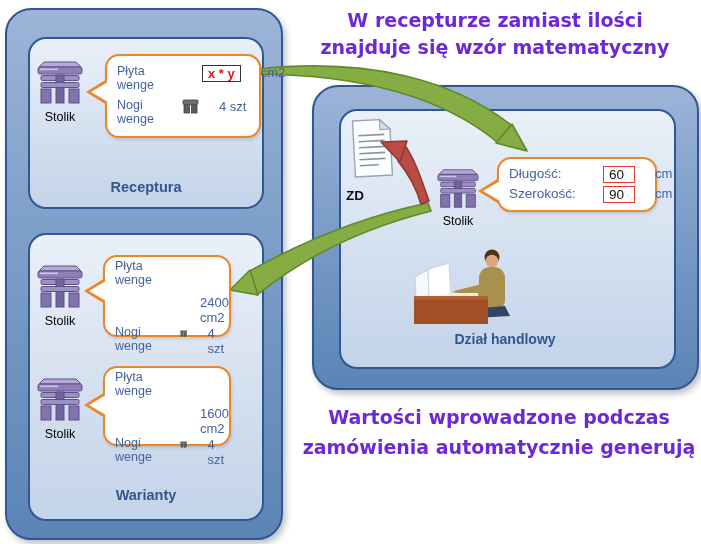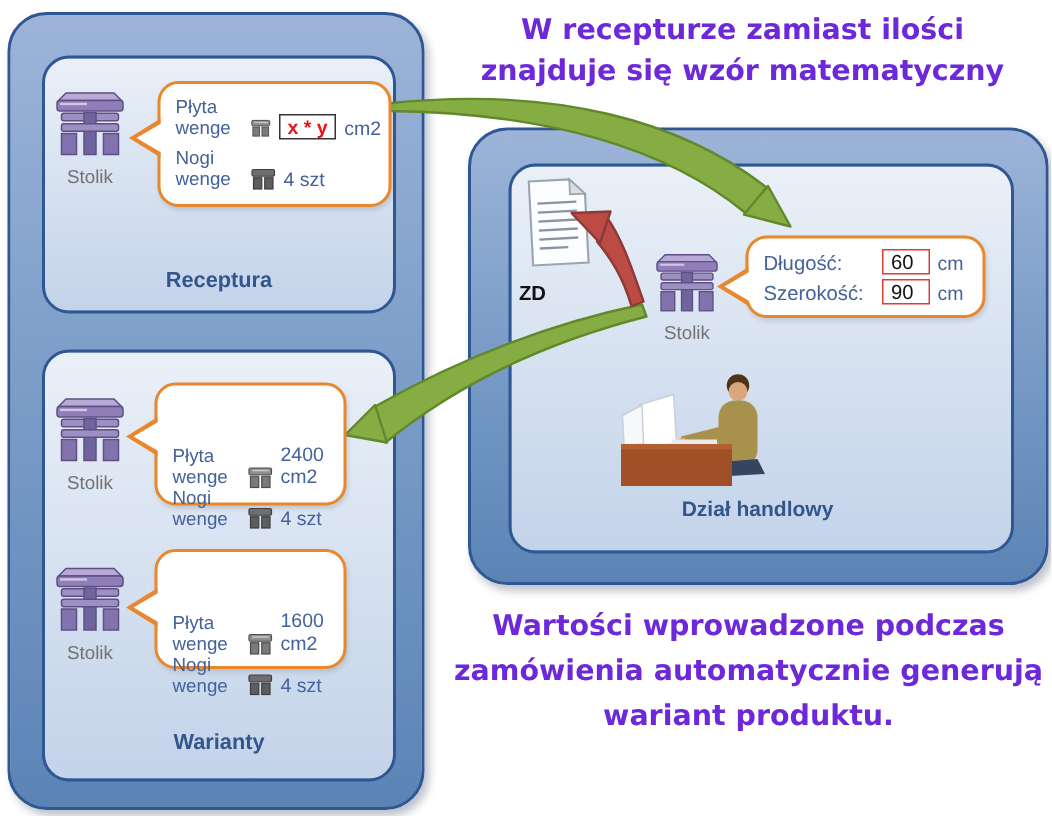--- a/index.html
+++ b/index.html
@@ -18,35 +18,35 @@
   #right-outer{left:312px;top:85px;width:383px;height:301px;}
   #right-inner{left:25px;top:22px;width:333px;height:256px;}
 
   .panel-title{position:absolute;left:0;right:0;text-align:center;
                font-weight:bold;font-size:14.5px;color:#33568C;}
   #receptura-title{bottom:12px;}
   #warianty-title{bottom:16px;}
 
   
   .product{position:absolute;width:56px;text-align:center;z-index:6;}
-  .product-label{font-size:12.5px;color:#737373;margin-top:1px;}
+  .product-label{font-size:12.5px;color:#000000;margin-top:1px;}
   #product-1{left:32px;top:60px;}
   #product-2{left:32px;top:264px;}
   #product-3{left:32px;top:377px;}
   #product-4{left:430px;top:168px;}
 
   
   .callout{position:absolute;background:#fff;border:2px solid #E8872B;border-radius:14px;
            z-index:7;display:flex;flex-direction:column;justify-content:space-evenly;
            padding:3px 5px 3px 10px;box-shadow:1px 2px 3px rgba(120,120,120,.25);box-sizing:border-box;}
   #callout-recipe{left:105px;top:54px;width:156px;height:84px;}
   #callout-variant1{left:103px;top:255px;width:128px;height:82px;}
   #callout-variant2{left:103px;top:366px;width:128px;height:80px;}
   #callout-order{left:497px;top:157px;width:160px;height:55px;}
-  .crow{display:flex;align-items:flex-end;gap:5px;}
+  .crow{display:flex;align-items:flex-start;gap:20px;}
   .cname{font-size:12.5px;color:#44629B;line-height:1.1;width:45px;flex:none;}
   .cname span{display:block;}
   .cval,.cunit{font-size:13px;color:#44629B;}
   .cvalcol{font-size:13px;color:#44629B;line-height:1.15;margin-top:36px;}
   .cvalcol span{display:block;}
   .formula-box{border:1.6px solid #333;padding:0 5px;font-weight:bold;color:#EE1111;
                font-size:13px;background:#fff;white-space:nowrap;}
   .num-box{border:1.6px solid #E23B33;padding:0 5px;min-width:20px;font-size:13.5px;
            color:#111;background:#fff;text-align:left;}
   .fname{font-size:13.5px;color:#44629B;width:74px;flex:none;}
@@ -306,16 +306,15 @@
     </div>
   </div>
 
   <div class="annot" id="annot-top">
     <div>W recepturze zamiast ilości</div>
     <div>znajduje się wzór matematyczny</div>
   </div>
   <div class="annot" id="annot-bottom">
     <div>Wartości wprowadzone podczas</div>
     <div>zamówienia automatycznie generują</div>
-    <div>wariant produktu.</div>
   </div>
 
 </div>
 
 </body></html>

